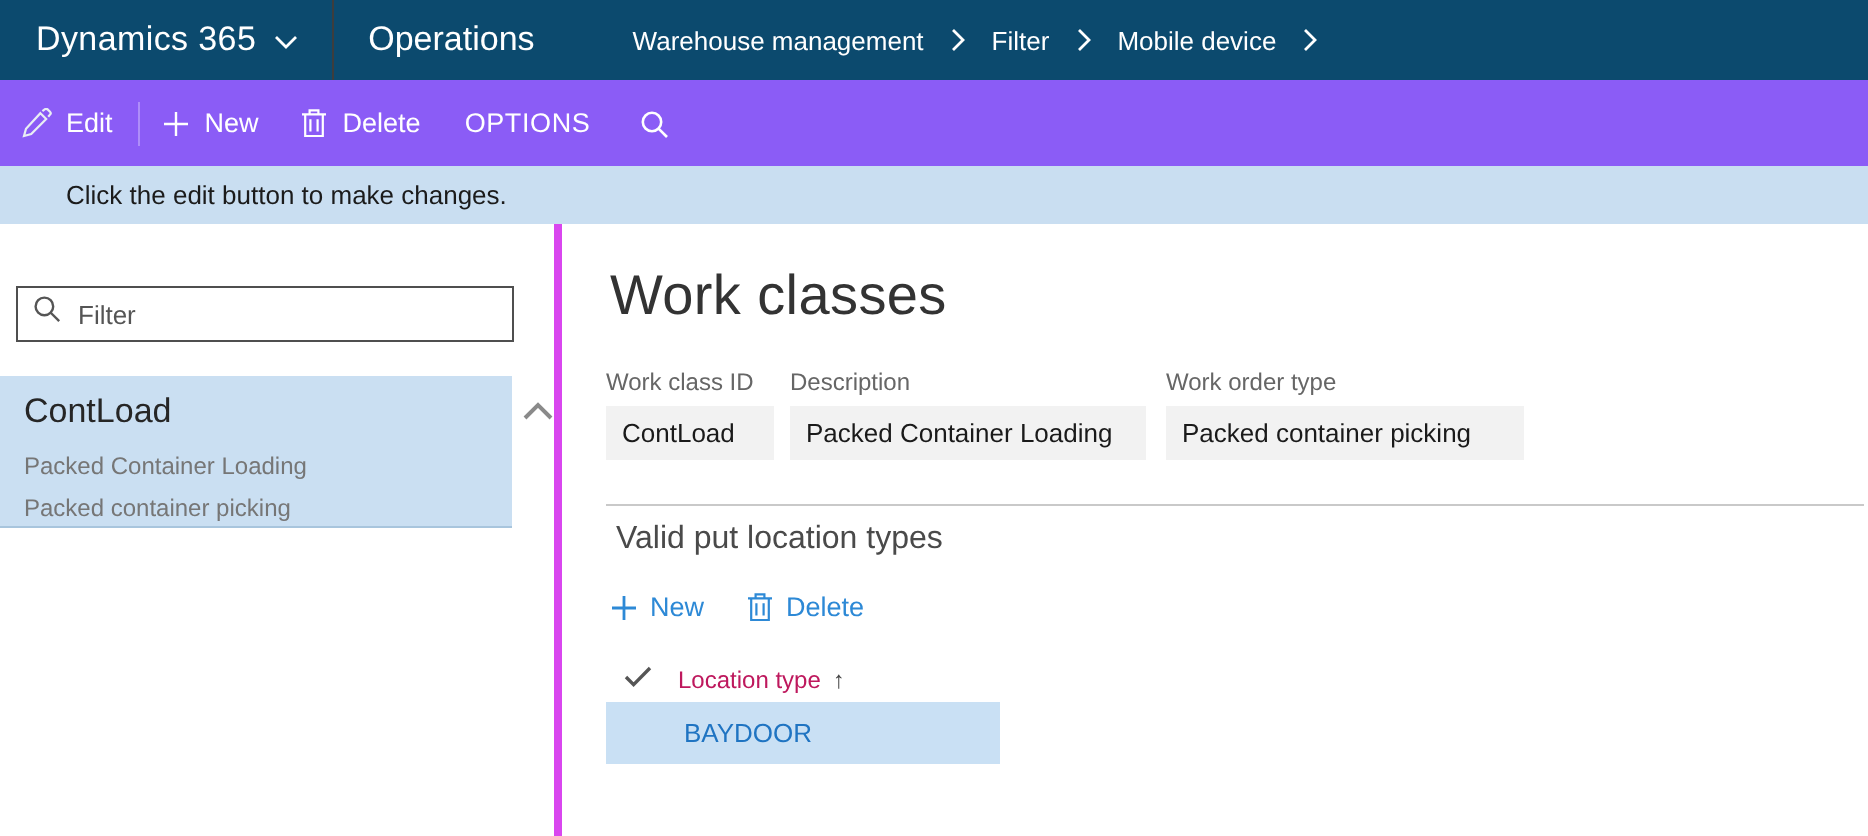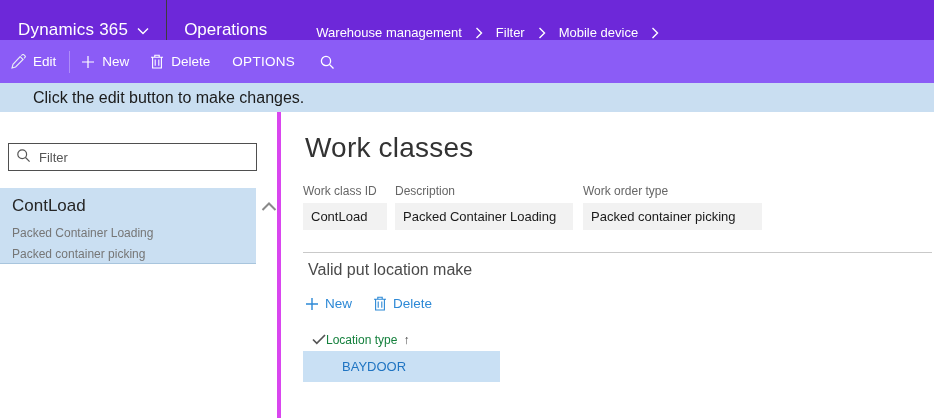--- a/index.html
+++ b/index.html
@@ -5,21 +5,21 @@
   * { margin:0; padding:0; box-sizing:border-box; }
   html,body { width:934px; height:418px; overflow:hidden; }
   body {
     font-family:"Liberation Sans", sans-serif;
     background:#fff; color:#333; position:relative;
   }
 
   
   .topbar {
     position:absolute; left:0; top:0; width:934px; height:40px;
-    background:#6d28d9; color:#fff; display:flex; align-items:flex-end;
+    background:#0c4a6e; color:#fff; display:flex; align-items:center;
   }
   .product {
     font-size:17px; margin-left:18px; display:flex; align-items:center; gap:9px;
     letter-spacing:.2px;
   }
   .topbar-divider { width:1px; height:40px; background:#3d3d3d; margin-left:17px; }
   .appname { font-size:17px; margin-left:17px; }
   .breadcrumb {
     display:flex; align-items:center; gap:13px; margin-left:49px; font-size:13px;
   }
@@ -37,21 +37,21 @@
   .cmd-edit { margin-left:10px; }
   .cmdbar-divider { width:1px; height:22px; background:rgba(255,255,255,.3); margin:0 11px 0 13px; }
   .cmd-new { margin-left:0; }
   .cmd-delete { margin-left:21px; }
   .cmd-options { margin-left:22px; letter-spacing:.3px; }
   .cmd-search { margin-left:24px; }
 
   
   .msgbar {
     position:absolute; left:0; top:83px; width:934px; height:29px;
-    background:#c9def1; color:#1b1b1b; font-size:16px;
+    background:#c9def1; color:#1b1b1b; font-size:13px;
     display:flex; align-items:center; padding-left:33px;
   }
 
   
   .leftpanel {
     position:absolute; left:0; top:112px; width:281px; height:306px;
     background:#fff; border-right:4px solid #d946ef;
   }
   .filterbox {
     position:absolute; left:8px; top:31px; width:249px; height:28px;
@@ -105,21 +105,21 @@
     color:#2d89d6; font-size:13.5px;
   }
   .action { display:flex; align-items:center; gap:6px; cursor:default; }
   .action svg { display:block; }
   .action-delete { margin-left:21px; }
 
   .grid-header {
     position:absolute; left:22px; top:219px; display:flex; align-items:center;
   }
   .grid-check { margin-left:9px; }
-  .grid-col-label { font-size:12px; color:#15803d; }
+  .grid-col-label { margin-left:13px; font-size:12px; color:#be185d; }
   .grid-sort { margin-left:6px; font-size:12px; color:#444; }
 
   .grid-row {
     position:absolute; left:22px; top:239px; width:197px; height:31px;
     background:#c9e0f4; display:flex; align-items:center; cursor:default;
   }
   .grid-cell { margin-left:39px; font-size:13px; color:#1f74c2; }
 </style>
 </head>
 <body>
@@ -237,21 +237,21 @@
       <div class="field-label">Description</div>
       <div class="field-value">Packed Container Loading</div>
     </div>
     <div class="field field-3">
       <div class="field-label">Work order type</div>
       <div class="field-value">Packed container picking</div>
     </div>
   </div>
 
   <div class="section-rule"></div>
-  <div class="section-title">Valid put location make</div>
+  <div class="section-title">Valid put location types</div>
 
   <div class="section-actions">
     <div class="action">
       <span>
         <svg width="14" height="14" viewBox="0 0 14 14">
             <path d="M7 1 V13 M1 7 H13" stroke="#2d89d6" stroke-width="1.4"></path>
           </svg>
       </span>
       <span>New</span>
     </div>

